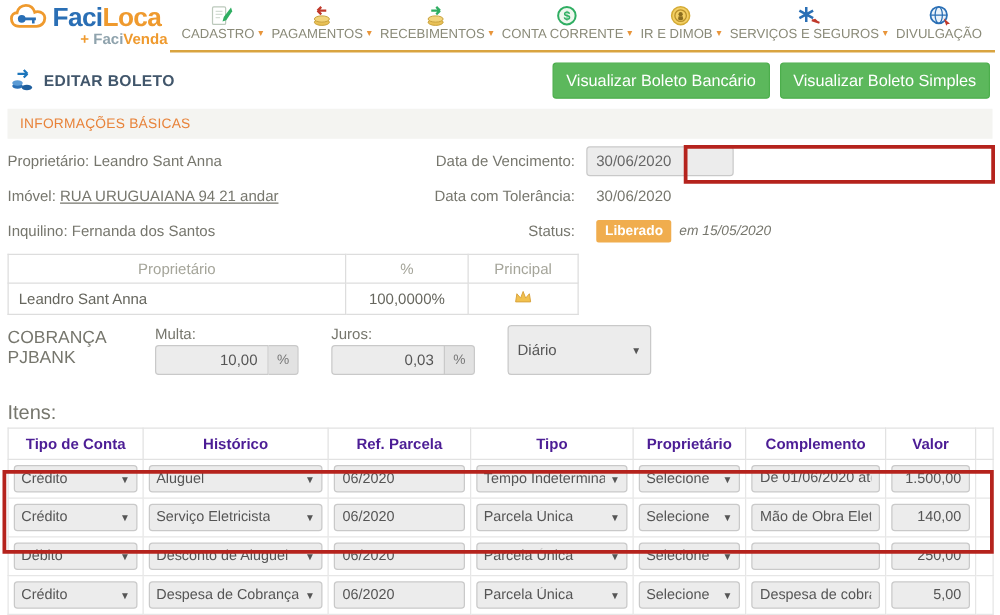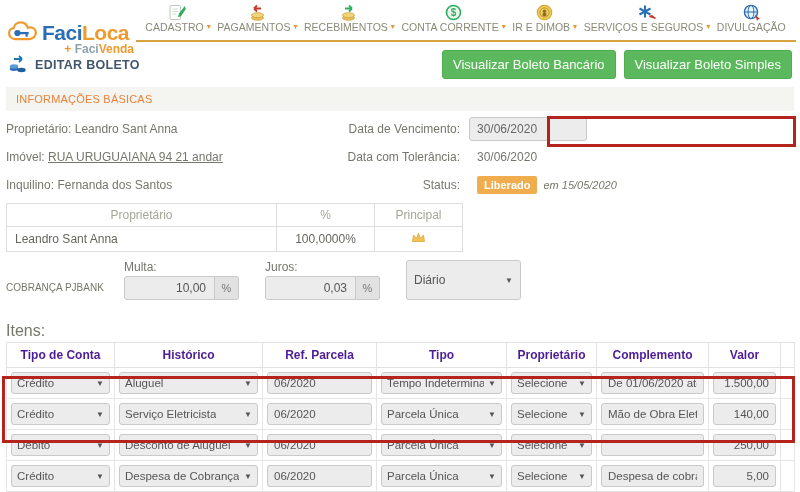--- a/index.html
+++ b/index.html
@@ -1,20 +1,20 @@
 <!DOCTYPE html>
 <html><head>
 <meta charset="utf-8">
 <style>
   *{box-sizing:border-box;margin:0;padding:0;font-family:"Liberation Sans","DejaVu Sans",sans-serif}
   body{width:800px;height:492px;position:relative;background:#fff;overflow:hidden;font-size:12px;color:#76766d}
 
   
   .header{display:flex;height:42px;padding:0 4px 0 8px}
-  .brand{width:128px;padding-top:20px;flex-shrink:0}
+  .brand{width:128px;padding-top:2px;flex-shrink:0}
   .brand-top{display:flex;align-items:center;gap:2px}
   .brand-name{font-size:21px;font-weight:bold;letter-spacing:-.5px}
   .bn-blue{color:#2a6fb5}.bn-orange{color:#ef9a2e}
   .brand-sub{font-size:12px;font-weight:bold;text-align:right;margin-top:-4px;padding-right:2px}
   .bs-plus{color:#ef9a2e}.bs-faci{color:#8fa3ad}.bs-venda{color:#ef9a2e}
   .nav{flex:1;display:flex;justify-content:space-around;align-items:flex-start;border-bottom:2px solid #d9a440;padding:3px 4px 0 6px}
   .nav-item{display:flex;flex-direction:column;align-items:center;font-size:10.5px;color:#8a8a78;cursor:pointer;line-height:1}
   .nav-icon{height:19px;display:flex;align-items:center}
   .nav-label{display:flex;align-items:center;padding-bottom:3px;white-space:nowrap}
   .caret{color:#e8953a;margin-left:3px;font-size:8px}
@@ -40,21 +40,21 @@
   .em-date{font-style:italic;margin-left:6px;font-size:11px}
 
   
   .otable{border-collapse:collapse;margin:4px 0 0 6px}
   .otable th{border:1px solid #ddd;color:#a5a59a;font-weight:normal;font-size:12px;padding:4px;text-align:center}
   .otable td{border:1px solid #ddd;font-size:12px;padding:4px 8px;color:#66665e;height:25px}
   .ot-c{text-align:center}
 
   
   .cobranca{display:flex;margin:8px 6px 0;align-items:flex-end}
-  .cob-label{width:118px;font-size:10px;padding-bottom:7px;flex-shrink:0}
+  .cob-label{width:118px;font-size:14px;padding-bottom:7px;flex-shrink:0}
   .fgroup{margin-right:26px}
   .fgroup .flabel{display:block;margin-bottom:2px;font-size:12px}
   .inp-row{display:flex}
   .ninput{width:91px;height:24px;background:#ececec;border:1px solid #c9c9c9;border-radius:3px 0 0 3px;text-align:right;padding:0 8px;color:#555;font-size:12px}
   .addon{width:24px;height:24px;background:#e2e2e2;border:1px solid #c9c9c9;border-left:none;border-radius:0 3px 3px 0;display:flex;align-items:center;justify-content:center;font-size:11px;color:#777}
   .sel{background:#ececec;border:1px solid #c9c9c9;border-radius:3px;height:40px;display:flex;align-items:center;justify-content:space-between;padding:0 7px;color:#555;cursor:pointer;font-size:12px}
   .sel-val{overflow:hidden;white-space:nowrap}
   .sel-caret{font-size:8px;color:#555;margin-left:4px;flex-shrink:0}
   .sel-diario{width:115px}
 

